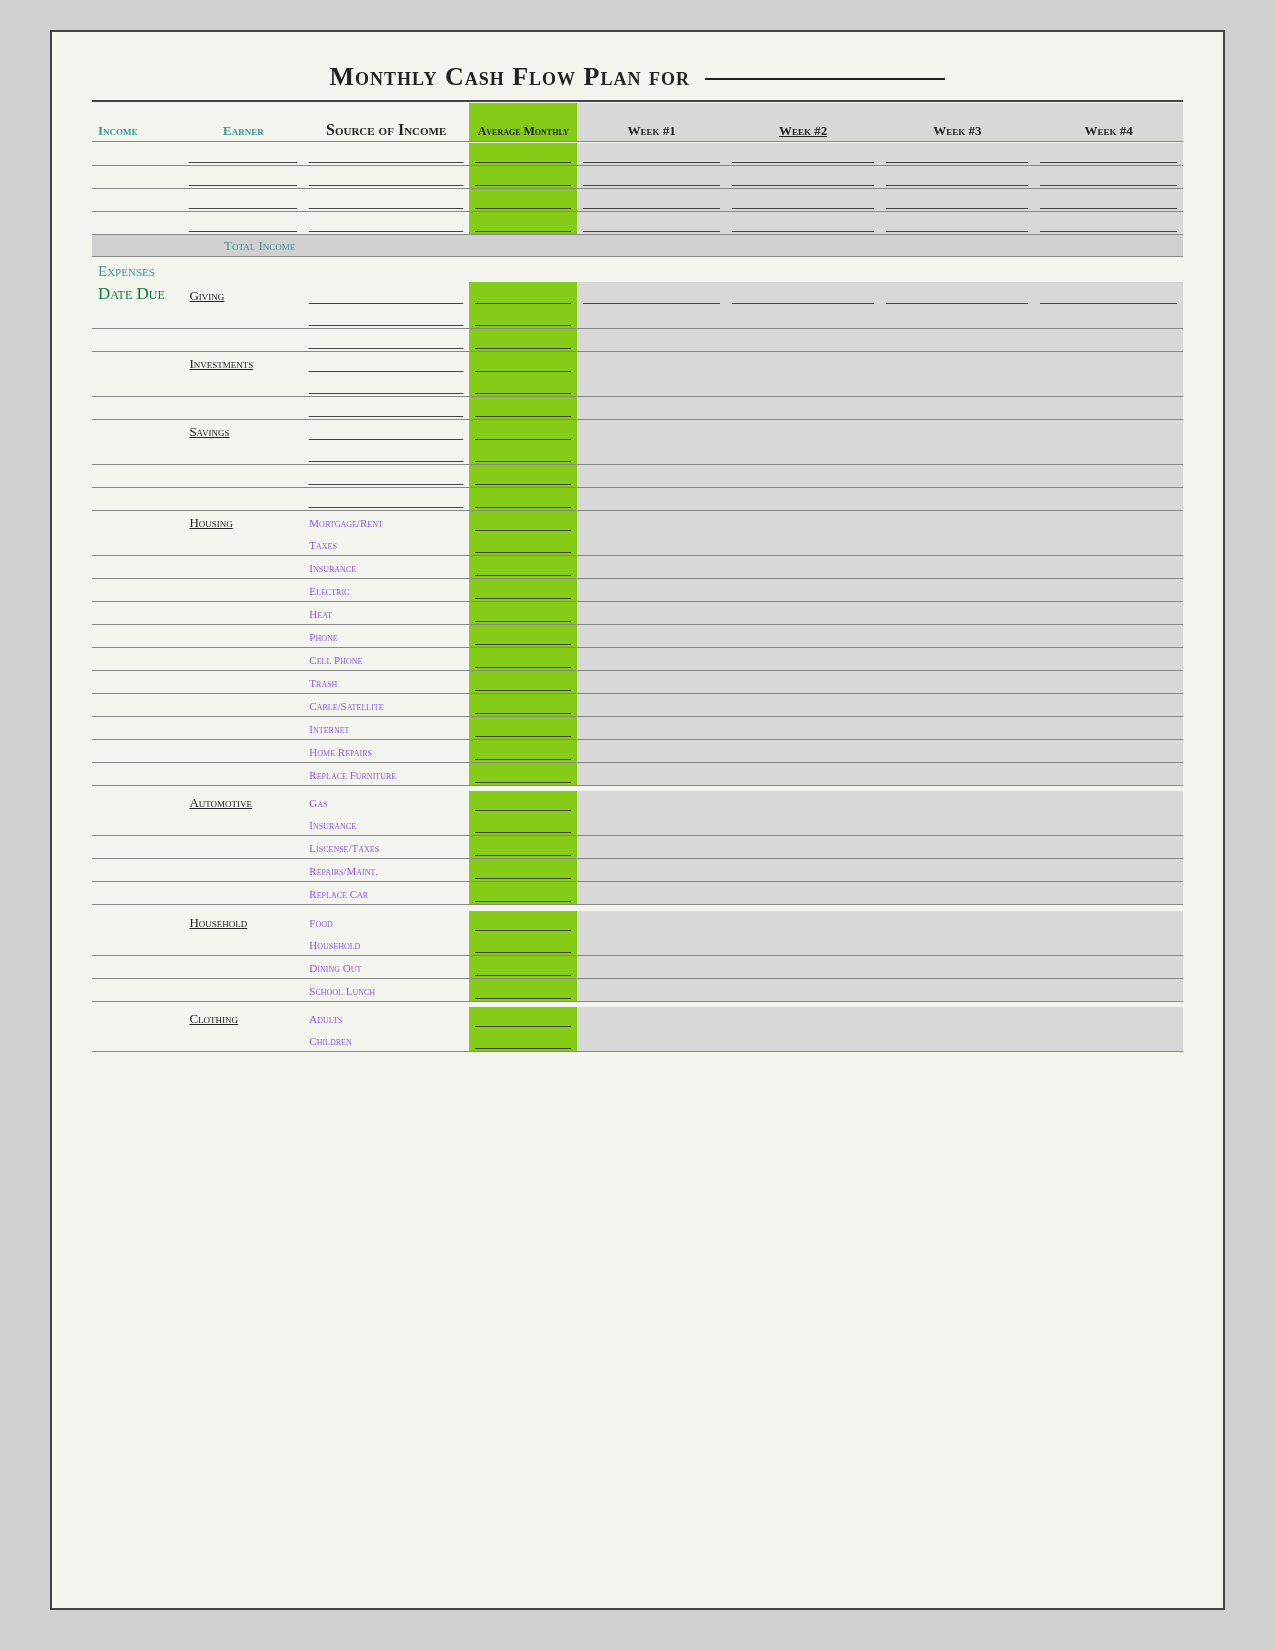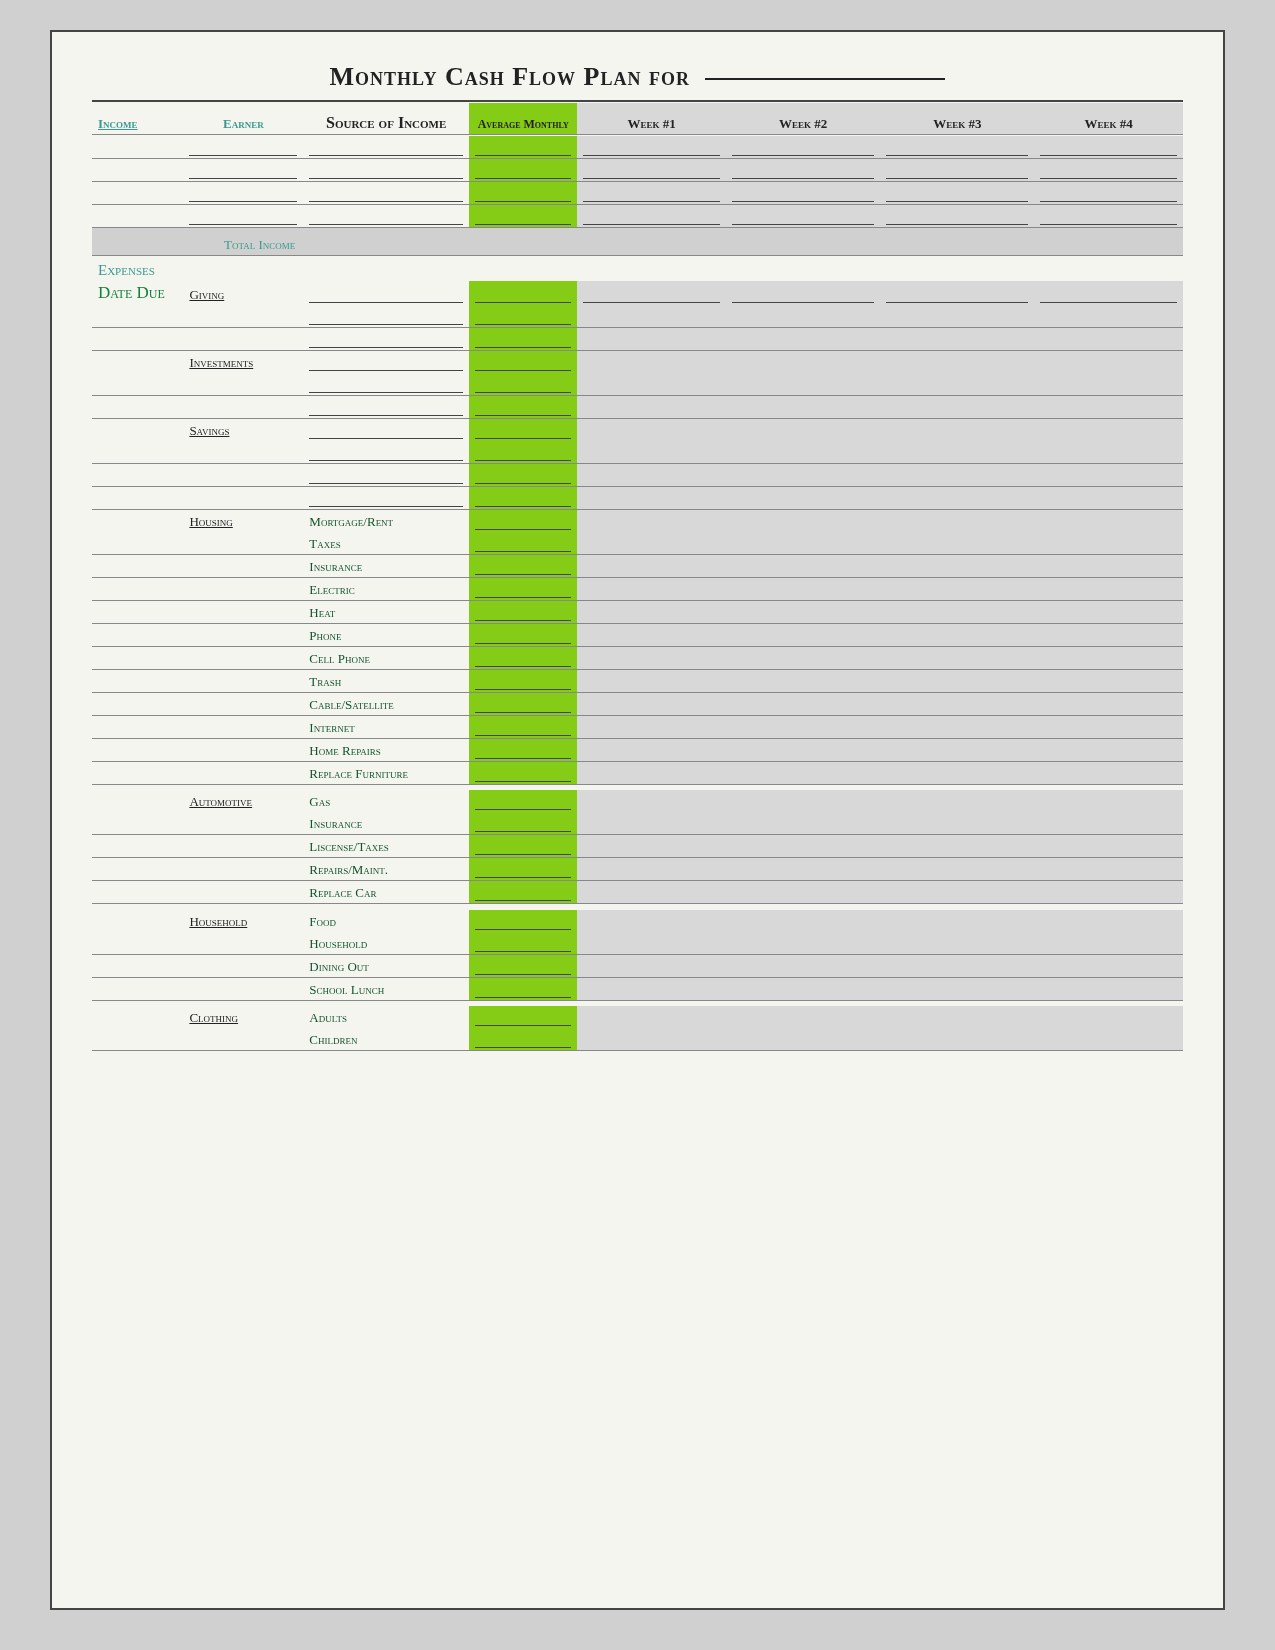--- a/index.html
+++ b/index.html
@@ -60,40 +60,40 @@
       font-size: 13px;
       text-decoration: underline;
       color: #222;
     }
     .section-label-teal {
       color: #3a9a8f;
       font-variant: small-caps;
       font-size: 15px;
     }
     .sub-label {
-      font-size: 13px;
-      color: #14532d;
+      font-size: 11px;
+      color: #8b5cf6;
       font-variant: small-caps;
     }
     .input-line {
       border-bottom: 1px solid #444;
       min-width: 80px;
       height: 18px;
       display: block;
     }
     .row-line td {
       border-bottom: 1px solid #888;
       height: 22px;
     }
     .total-row td {
       background: #d0d0d0;
       font-variant: small-caps;
       font-size: 13px;
       color: #3a9a8f;
-      height: 28px;
+      height: 22px;
       border-top: 1px solid #888;
       border-bottom: 1px solid #888;
       padding-left: 34px;
     }
     .expenses-header td {
       padding-top: 6px;
       padding-bottom: 2px;
     }
     
     .week-col {
@@ -123,30 +123,30 @@
       <col style="width:135px">
       <col style="width:135px">
       <col style="width:130px">
     </colgroup>
 
     <thead>
       <tr>
         <td colspan="8" style="border-top:2px solid #444; padding:0; height:2px;"></td>
       </tr>
       <tr>
-        <th class="th-teal" style="text-align:left; padding-top:13px;text-decoration:underline;">Income</th>
+        <th class="th-teal" style="text-align:left; padding-top:20px;">Income</th>
         <th class="th-teal" style="text-align:center; padding-top:4px;">Earner</th>
         <th class="th-label" style="text-align:center; font-size:16px; vertical-align:bottom;">
           <span>Source of Income</span>
         </th>
         <th class="th-label avg-col" style="text-align:center; font-size:12px; vertical-align:bottom;">
           <span>Average Monthly</span>
         </th>
         <th class="th-label week-col" style="text-align:center;">Week #1</th>
-        <th class="th-label week-col" style="text-align:center;">Week #2</th>
+        <th class="th-label week-col" style="text-align:center;text-decoration:underline;">Week #2</th>
         <th class="th-label week-col" style="text-align:center;">Week #3</th>
         <th class="th-label week-col" style="text-align:center;">Week #4</th>
       </tr>
       <tr>
           <td colspan="8" style="border-top:1px solid #888; height:1px; padding:0;"></td>
         </tr>
     </thead>
 
     <tbody>
 

